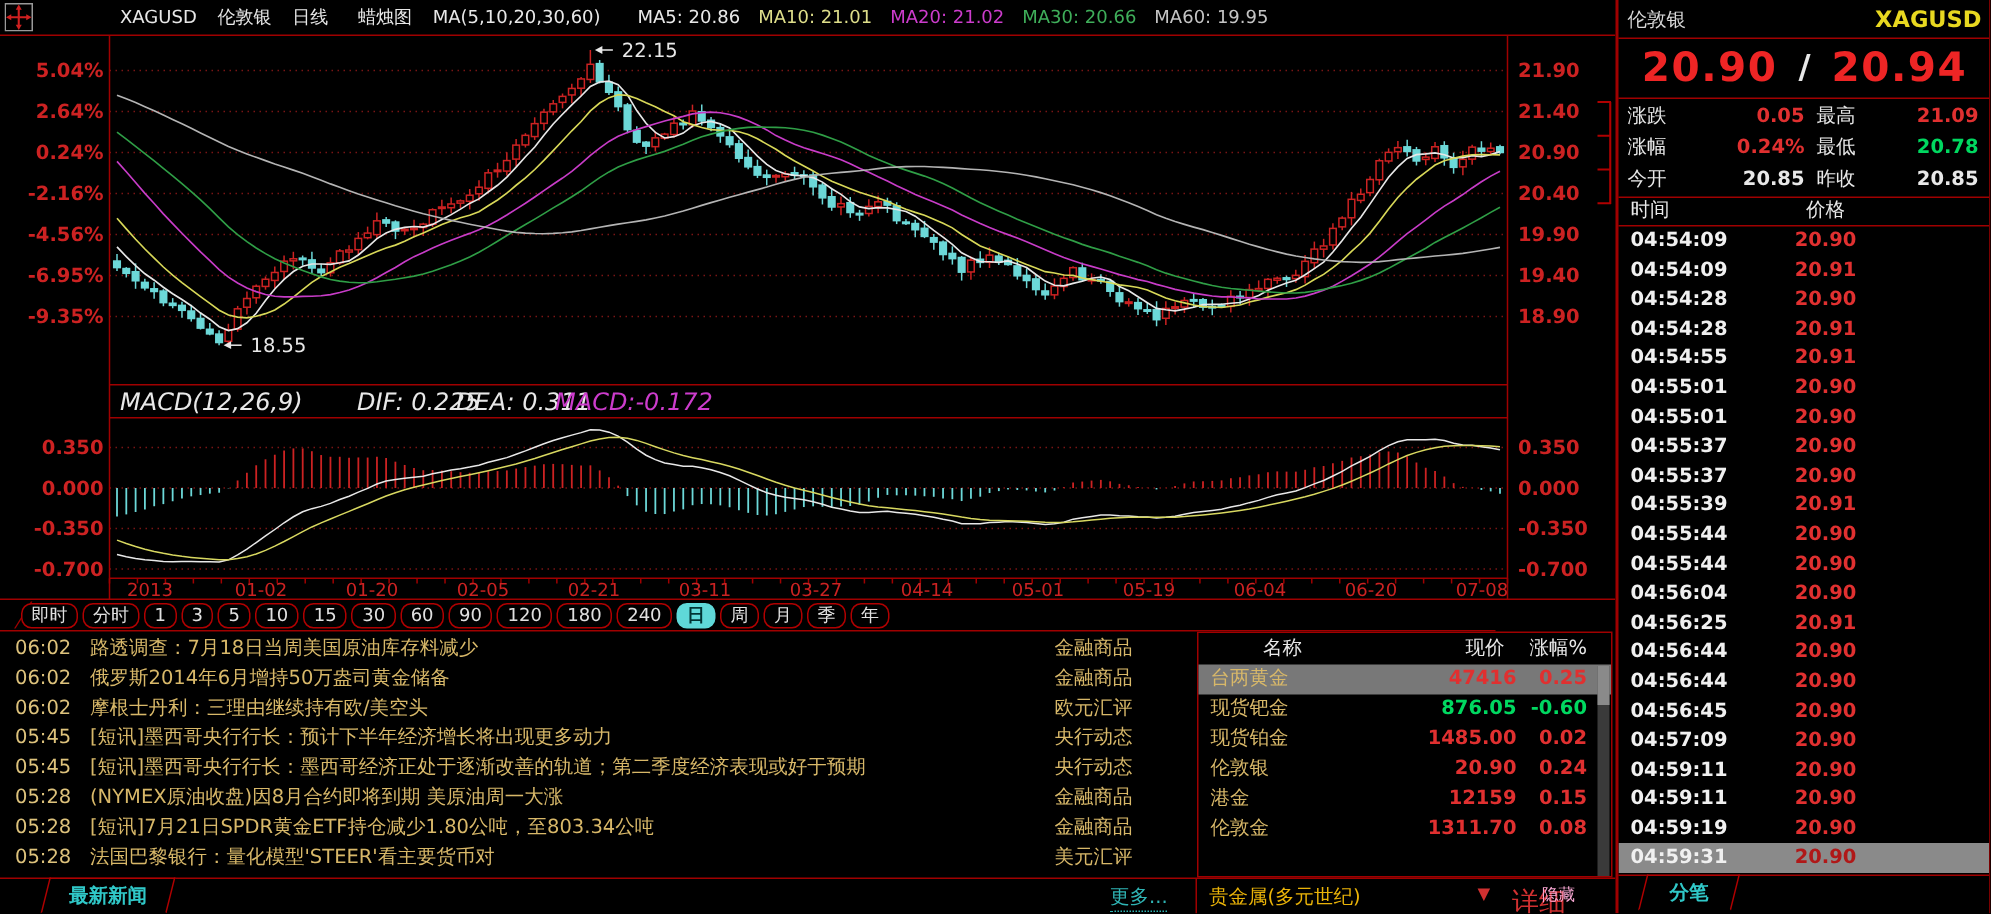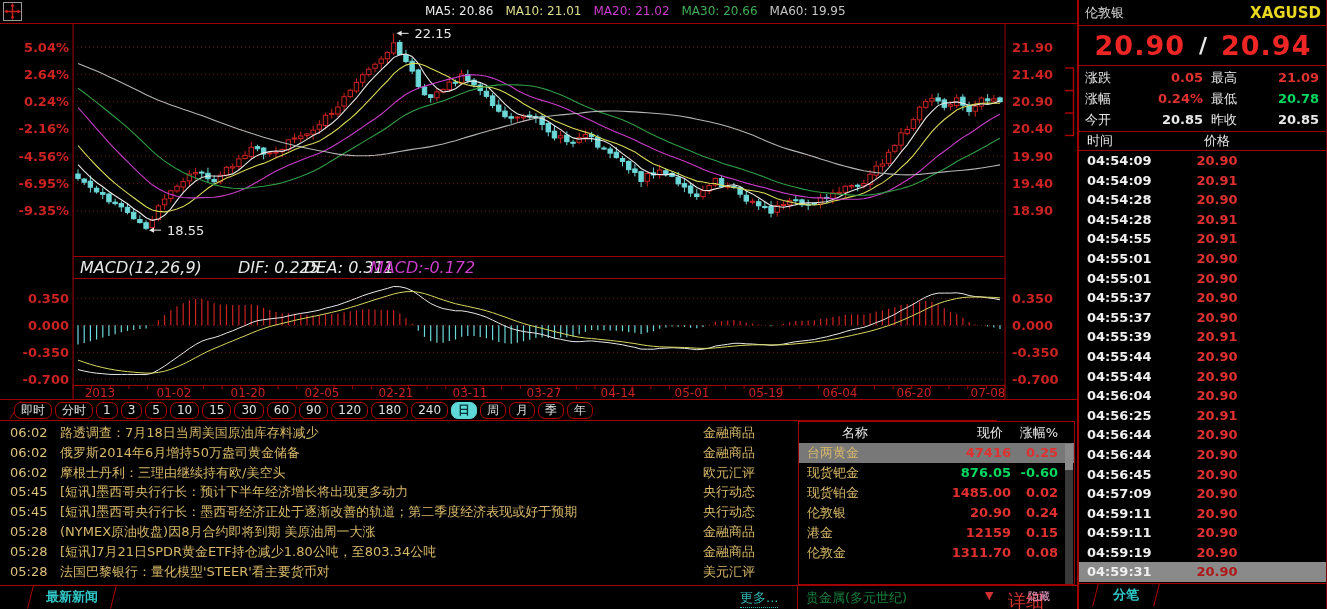--- a/index.html
+++ b/index.html
@@ -42,21 +42,21 @@
   .q-row.hl{background:#787878;}
   #q-scroll{right:1px;top:22px;width:8px;height:140px;background:#3a3a3a;}
   #q-thumb{left:0;top:0;width:8px;height:26px;background:#8a8a8a;}
   
   #footer{left:0;top:585px;width:1077px;height:24px;border-top:1px solid #a00000;box-sizing:border-box;}
   .tab{position:absolute;top:-1px;height:22px;background:#000;border:1px solid #b00000;border-bottom:1px solid #000;
        transform:skewX(-14deg);display:flex;align-items:center;justify-content:center;}
   .tab span{transform:skewX(14deg);color:#30c8c8;font-weight:bold;font-size:13px;white-space:nowrap;}
   #more-link{left:740px;top:3px;color:#2fb4b4;font-size:13px;border-bottom:1px dotted #2fb4b4;cursor:pointer;}
   #foot-div1{left:797px;top:0;width:1px;height:24px;background:#a00000;}
-  #group-label{left:806px;top:3px;color:#15803d;font-size:13px;}
+  #group-label{left:806px;top:3px;color:#eab308;font-size:13px;}
   #group-arrow{left:985px;top:3px;color:#d03030;font-size:11px;cursor:pointer;}
   #detail-link{left:1008px;top:3px;color:#d03030;font-size:18px;cursor:pointer;}
   #hide-link{left:1028px;top:3px;color:#f9a8d4;font-size:11px;cursor:pointer;}
   
   #rpanel{left:1077px;top:0;width:250px;height:609px;border-left:2px solid #a00000;box-sizing:border-box;background:#000;}
   #rp-head{display:flex;justify-content:space-between;align-items:center;height:25px;
            border-bottom:1px solid #a00000;padding:0 6px;}
   #rp-name{color:#d8d8d8;font-size:13px;}
   #rp-symbol{color:#e8d820;font-size:15px;font-weight:bold;}
   #rp-price{display:flex;justify-content:center;align-items:center;gap:14px;height:39px;border-bottom:1px solid #a00000;}
@@ -668,20 +668,27 @@
         <line x1="3" y1="9.5" x2="16" y2="9.5"></line>
     </g>
     <g fill="#d02020">
       <polygon points="9.5,1 7.5,4.5 11.5,4.5"></polygon>
         <polygon points="9.5,18 7.5,14.5 11.5,14.5"></polygon>
       <polygon points="1,9.5 4.5,7.5 4.5,11.5"></polygon>
         <polygon points="18,9.5 14.5,7.5 14.5,11.5"></polygon>
     </g>
   </svg>
 
+  <div id="chart-header" class="abs" style="left:70px;">
+    <span class="t">XAGUSD</span>
+    <span class="t">伦敦银</span>
+    <span class="t">日线</span>
+    <span class="t" style="margin-left:16px;">蜡烛图</span>
+    <span class="t">MA(5,10,20,30,60)</span>
+  </div>
   <div id="ma-values" class="abs"><span style="color: rgb(232, 232, 232);">MA5: 20.86</span><span style="color: rgb(222, 222, 138);">MA10: 21.01</span><span style="color: rgb(204, 60, 204);">MA20: 21.02</span><span style="color: rgb(63, 174, 90);">MA30: 20.66</span><span style="color: rgb(196, 196, 196);">MA60: 19.95</span></div>
 
   <div class="abs macd-lbl" style="left:80px;color:#e8e8e8;">MACD(12,26,9)</div>
   <div class="abs macd-lbl" style="left:238px;color:#e8e8e8;">DIF: 0.225</div>
   <div class="abs macd-lbl" style="left:304px;color:#e8e8e8;">DEA: 0.311</div>
   <div id="macd-val" class="abs macd-lbl" style="left: 370px; color: rgb(204, 60, 204);">MACD:-0.172</div>
 
   <div id="tf-diag" class="abs"></div>
   <div id="tf-row" class="abs">
       <span class="tf-btn">即时</span>

